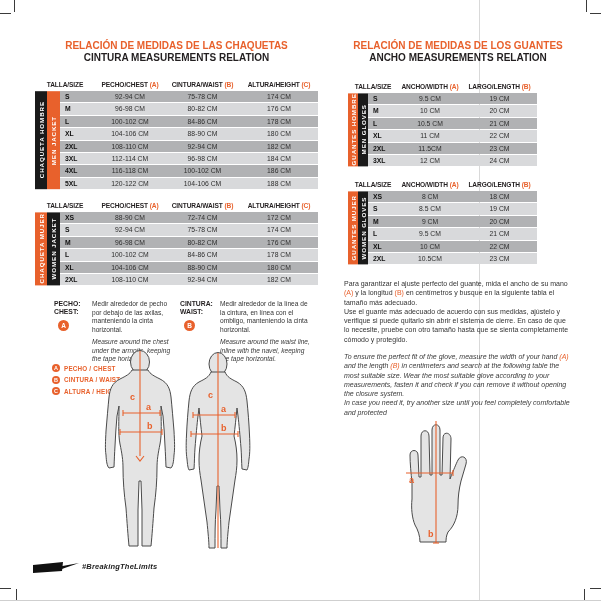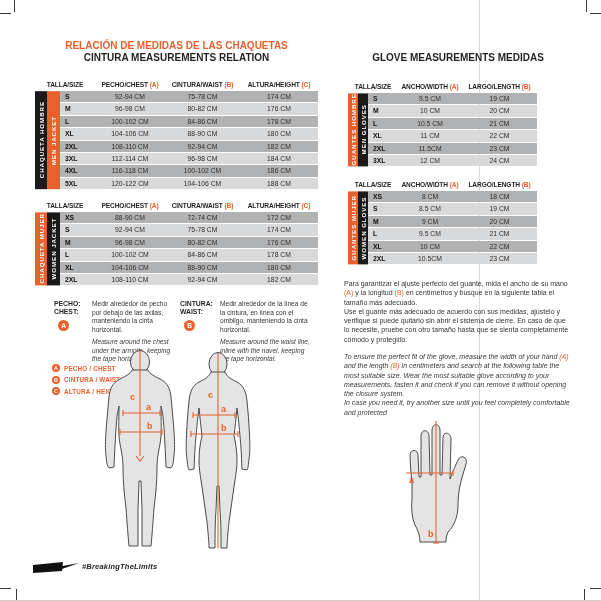--- a/index.html
+++ b/index.html
@@ -251,21 +251,22 @@
     <line class="mline" x1="10" y1="60" x2="10" y2="66"></line>
     <line class="mline" x1="52" y1="60" x2="52" y2="66"></line>
     <line class="mline" x1="8" y1="82" x2="55" y2="82"></line>
     <line class="mline" x1="8" y1="79" x2="8" y2="85"></line>
     <line class="mline" x1="55" y1="79" x2="55" y2="85"></line>
     <text x="25" y="46">c</text>
     <text x="38" y="60">a</text>
     <text x="38" y="79">b</text>
   </svg>
 
-  <div class="subtitle" style="left:344px;top:52px;width:228px;">GLOVE MEASUREMENTS MEDIDAS</div>
+  <div class="title" style="left:344px;top:40px;width:228px;">RELACIÓN DE MEDIDAS DE LOS GUANTES</div>
+  <div class="subtitle" style="left:344px;top:52px;width:228px;">ANCHO MEASUREMENTS RELATION</div>
 
   <div class="tbl tbl-glove" style="left:348px;top:80px;width:189px;">
       <div class="t-head">
         <div class="h-cell" style="width: 50px;">TALLA/SIZE</div>
         <div class="h-cell" style="width: 64px;">ANCHO/WIDTH <span class="orange">(A)</span></div>
         <div class="h-cell" style="width: 75px;">LARGO/LENGTH <span class="orange">(B)</span></div>
       </div>
       <div class="t-body">
         <div class="t-bars">
           <div class="t-bar" style="width: 10px; height: 73.4px; background: rgb(232, 97, 44);">GUANTES HOMBRE</div>

